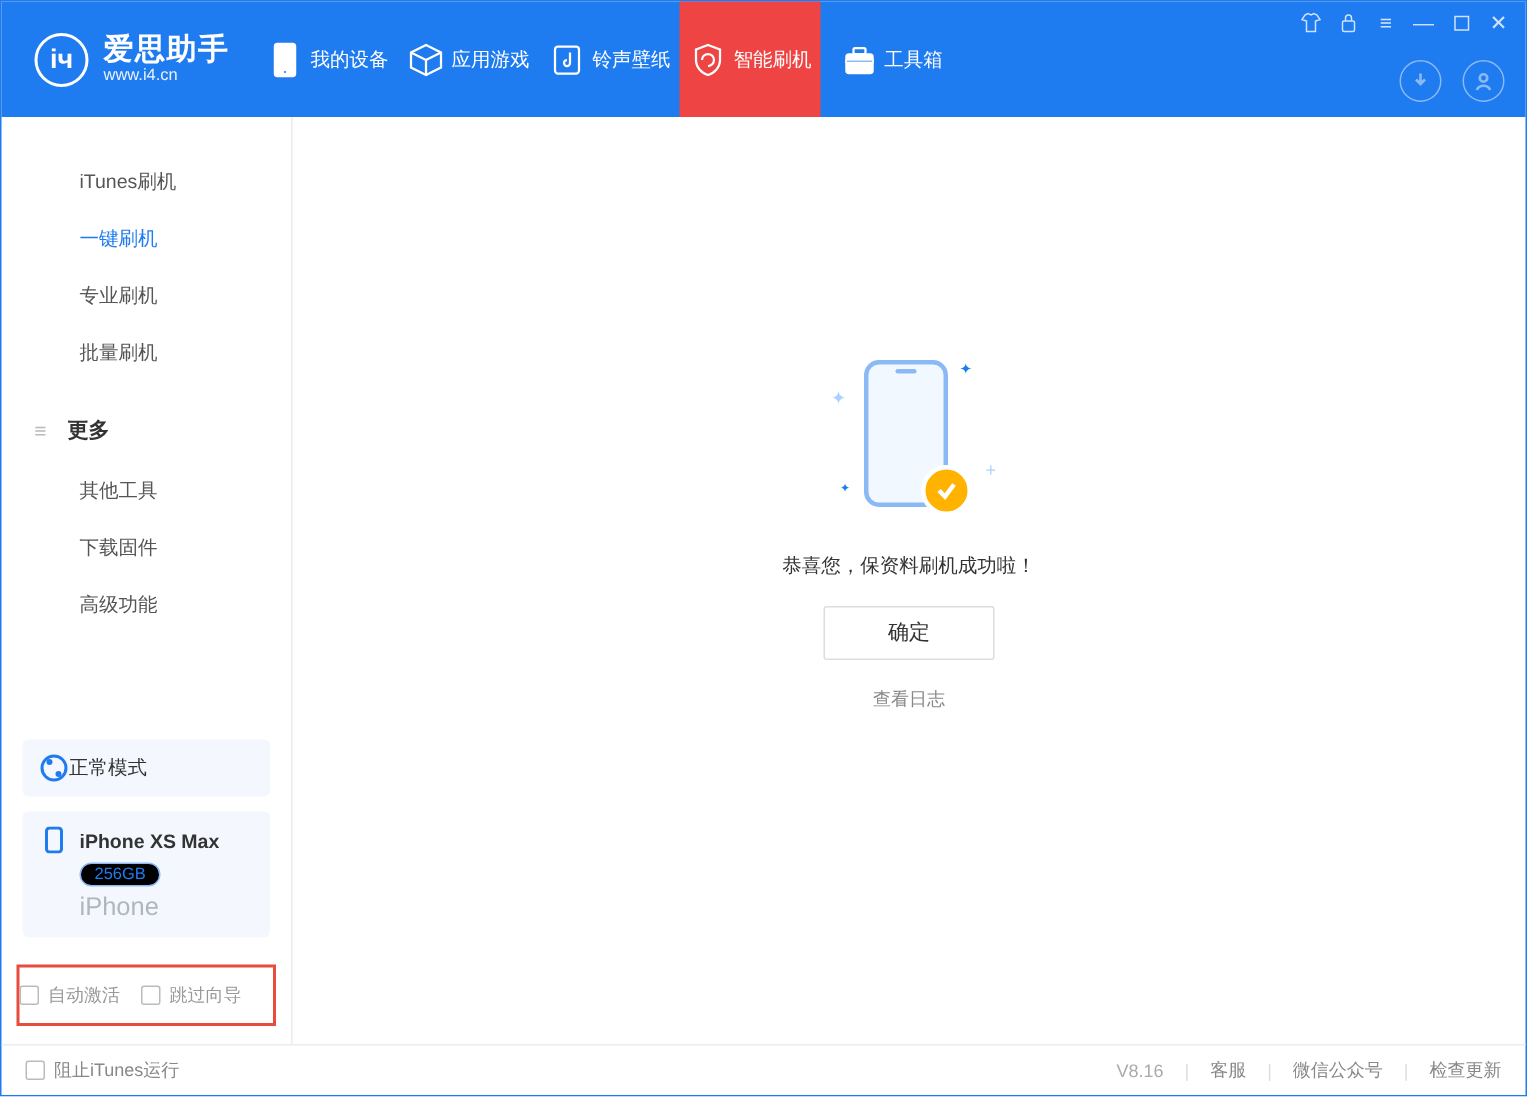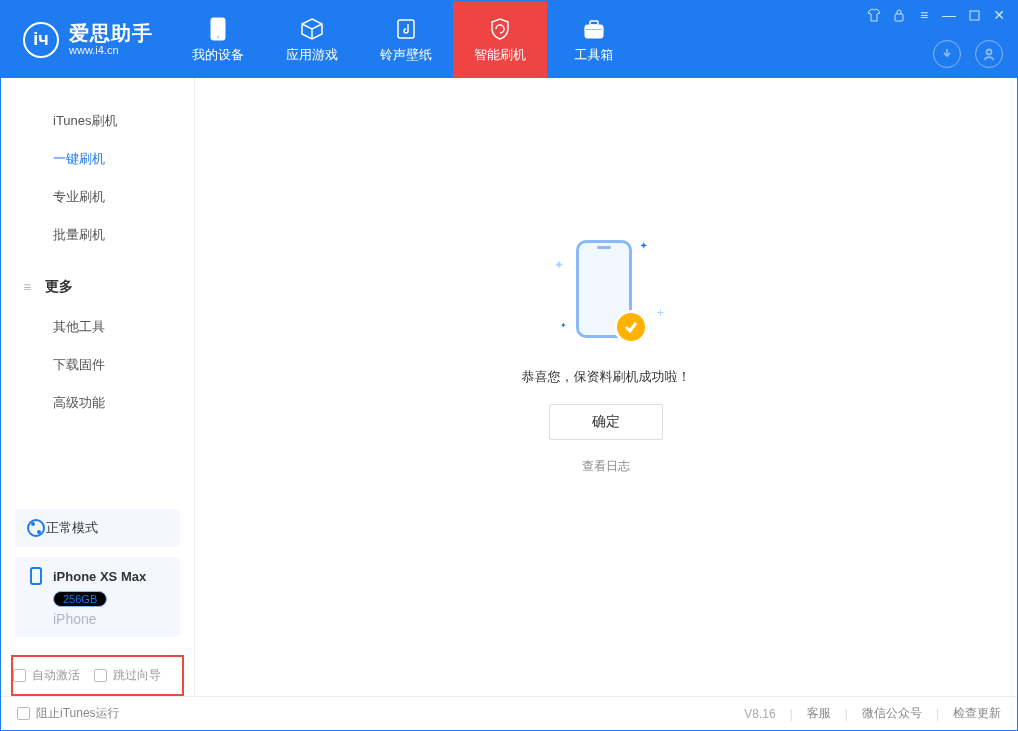--- a/index.html
+++ b/index.html
@@ -8,21 +8,21 @@
 
 
 .header { background: #1e7bf0; color: #fff; height: 77px; display: flex; align-items: stretch; position: relative; }
 .logo-block { display: flex; align-items: center; padding: 0 18px 0 22px; }
 .logo-mark { width: 36px; height: 36px; border: 2.5px solid #fff; border-radius: 50%; display: flex; align-items: center; justify-content: center; color: #fff; font-weight: bold; font-size: 18px; margin-right: 10px; }
 .logo-text { display: flex; flex-direction: column; line-height: 1.1; }
 .app-name { font-size: 20px; font-weight: 600; letter-spacing: 1px; }
 .app-url { font-size: 11px; opacity: .9; }
 
 .nav { display: flex; }
-.nav-item { width: 94px; display: flex; flex-direction: column; align-items: center; justify-content: center; gap: 4px; cursor: pointer; font-size: 13px; }
+.nav-item { width: 94px; display: flex; flex-direction: row; align-items: center; justify-content: center; gap: 4px; cursor: pointer; font-size: 13px; }
 .nav-item.active { background: #ef4444; }
 .nav-icon { width: 26px; height: 26px; display: flex; align-items: center; justify-content: center; }
 .nav-icon svg { fill: #fff; stroke: #fff; }
 
 .header-right { position: absolute; right: 10px; top: 6px; display: flex; gap: 9px; align-items: center; }
 .hr-icon { width: 16px; height: 16px; cursor: pointer; display:flex; align-items:center; justify-content:center; color:#cfe3ff; font-size:14px; }
 .header-right-bottom { position: absolute; right: 14px; bottom: 10px; display: flex; gap: 14px; align-items: center; }
 .circle-btn { width: 28px; height: 28px; border: 1.8px solid #8ab9f6; border-radius: 50%; display:flex; align-items:center; justify-content:center; cursor:pointer; }
 .circle-btn svg { stroke: #8ab9f6; fill: none; }
 
@@ -43,23 +43,23 @@
 .mode-icon::before { left:2px; top:1px; }
 .mode-icon::after { right:2px; bottom:1px; }
 .mode-text { font-size:13px; color:#333; }
 
 .device-card { background:#f4f8fe; border-radius:4px; padding:10px 12px; }
 .device-head { display:flex; align-items:center; gap:8px; }
 .device-icon { width:18px; height:18px; display:flex; align-items:center; justify-content:center; }
 .device-icon svg { fill:none; stroke:#1e7bf0; stroke-width:2; }
 .device-name { font-size:13px; font-weight:600; color:#333; }
 .capacity-badge { display:inline-block; margin-top:6px; margin-left:26px; font-size:11px; color:#1e7bf0; border:1px solid #8ab9f6; background:#000000; border-radius:10px; padding:1px 9px; }
-.device-type { margin-left:26px; font-size:14px; color:#aeb6bf; margin-top:4px; }
-
-.highlight-box { border:2px solid #e74c3c; margin:8px 10px 0 10px; padding:10px 0; display:flex; gap:14px; }
+.device-type { margin-left:26px; font-size:17px; color:#aeb6bf; margin-top:4px; }
+
+.highlight-box { border:2px solid #e74c3c; margin:8px 10px 12px 10px; padding:10px 0; display:flex; gap:14px; }
 .chk { display:flex; align-items:center; gap:6px; font-size:12px; color:#999; cursor:pointer; }
 .chk-box { width:13px; height:13px; border:1px solid #bbb; border-radius:2px; }
 
 
 .main { flex:1; display:flex; flex-direction:column; align-items:center; justify-content:center; gap:18px; padding-bottom:60px; }
 .success-illustration { position:relative; width:140px; height:110px; }
 .phone { position:absolute; left:40px; top:0; width:56px; height:98px; border:3px solid #8ab9f6; border-radius:10px; background:#f2f8ff; }
 .phone::before { content:""; position:absolute; top:3px; left:50%; transform:translateX(-50%); width:14px; height:3px; background:#8ab9f6; border-radius:2px; }
 .check-badge { position:absolute; right:28px; bottom:6px; width:34px; height:34px; background:#ffb300; border-radius:50%; display:flex; align-items:center; justify-content:center; border:3px solid #fff; }
 .check-badge svg { stroke:#fff; fill:none; stroke-width:3; }

